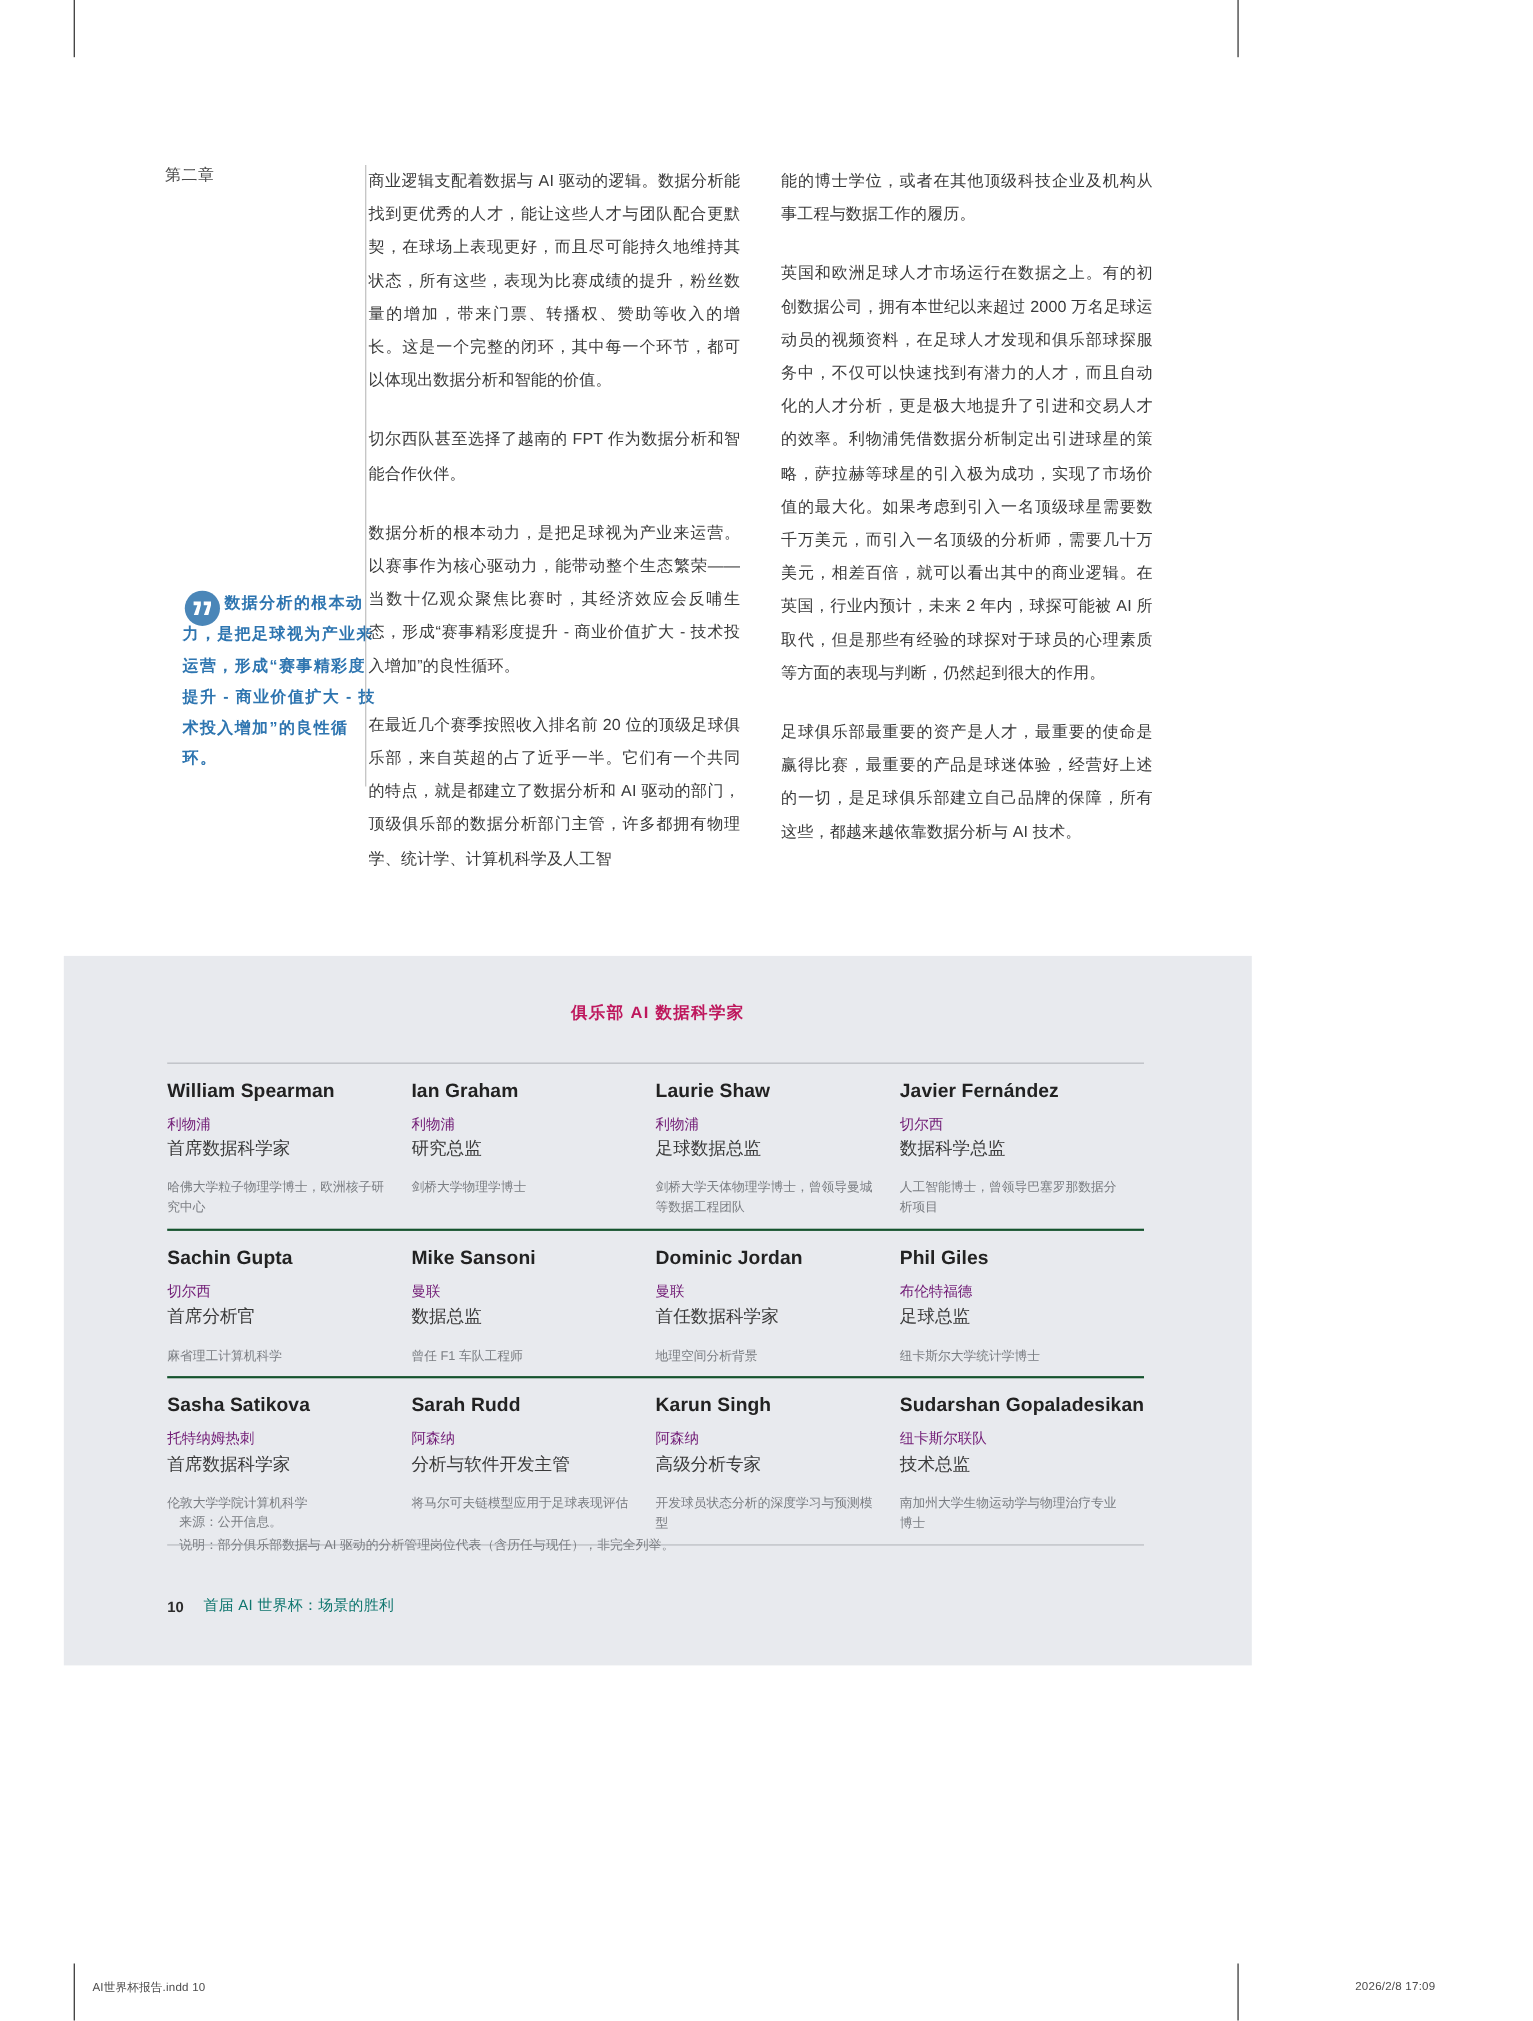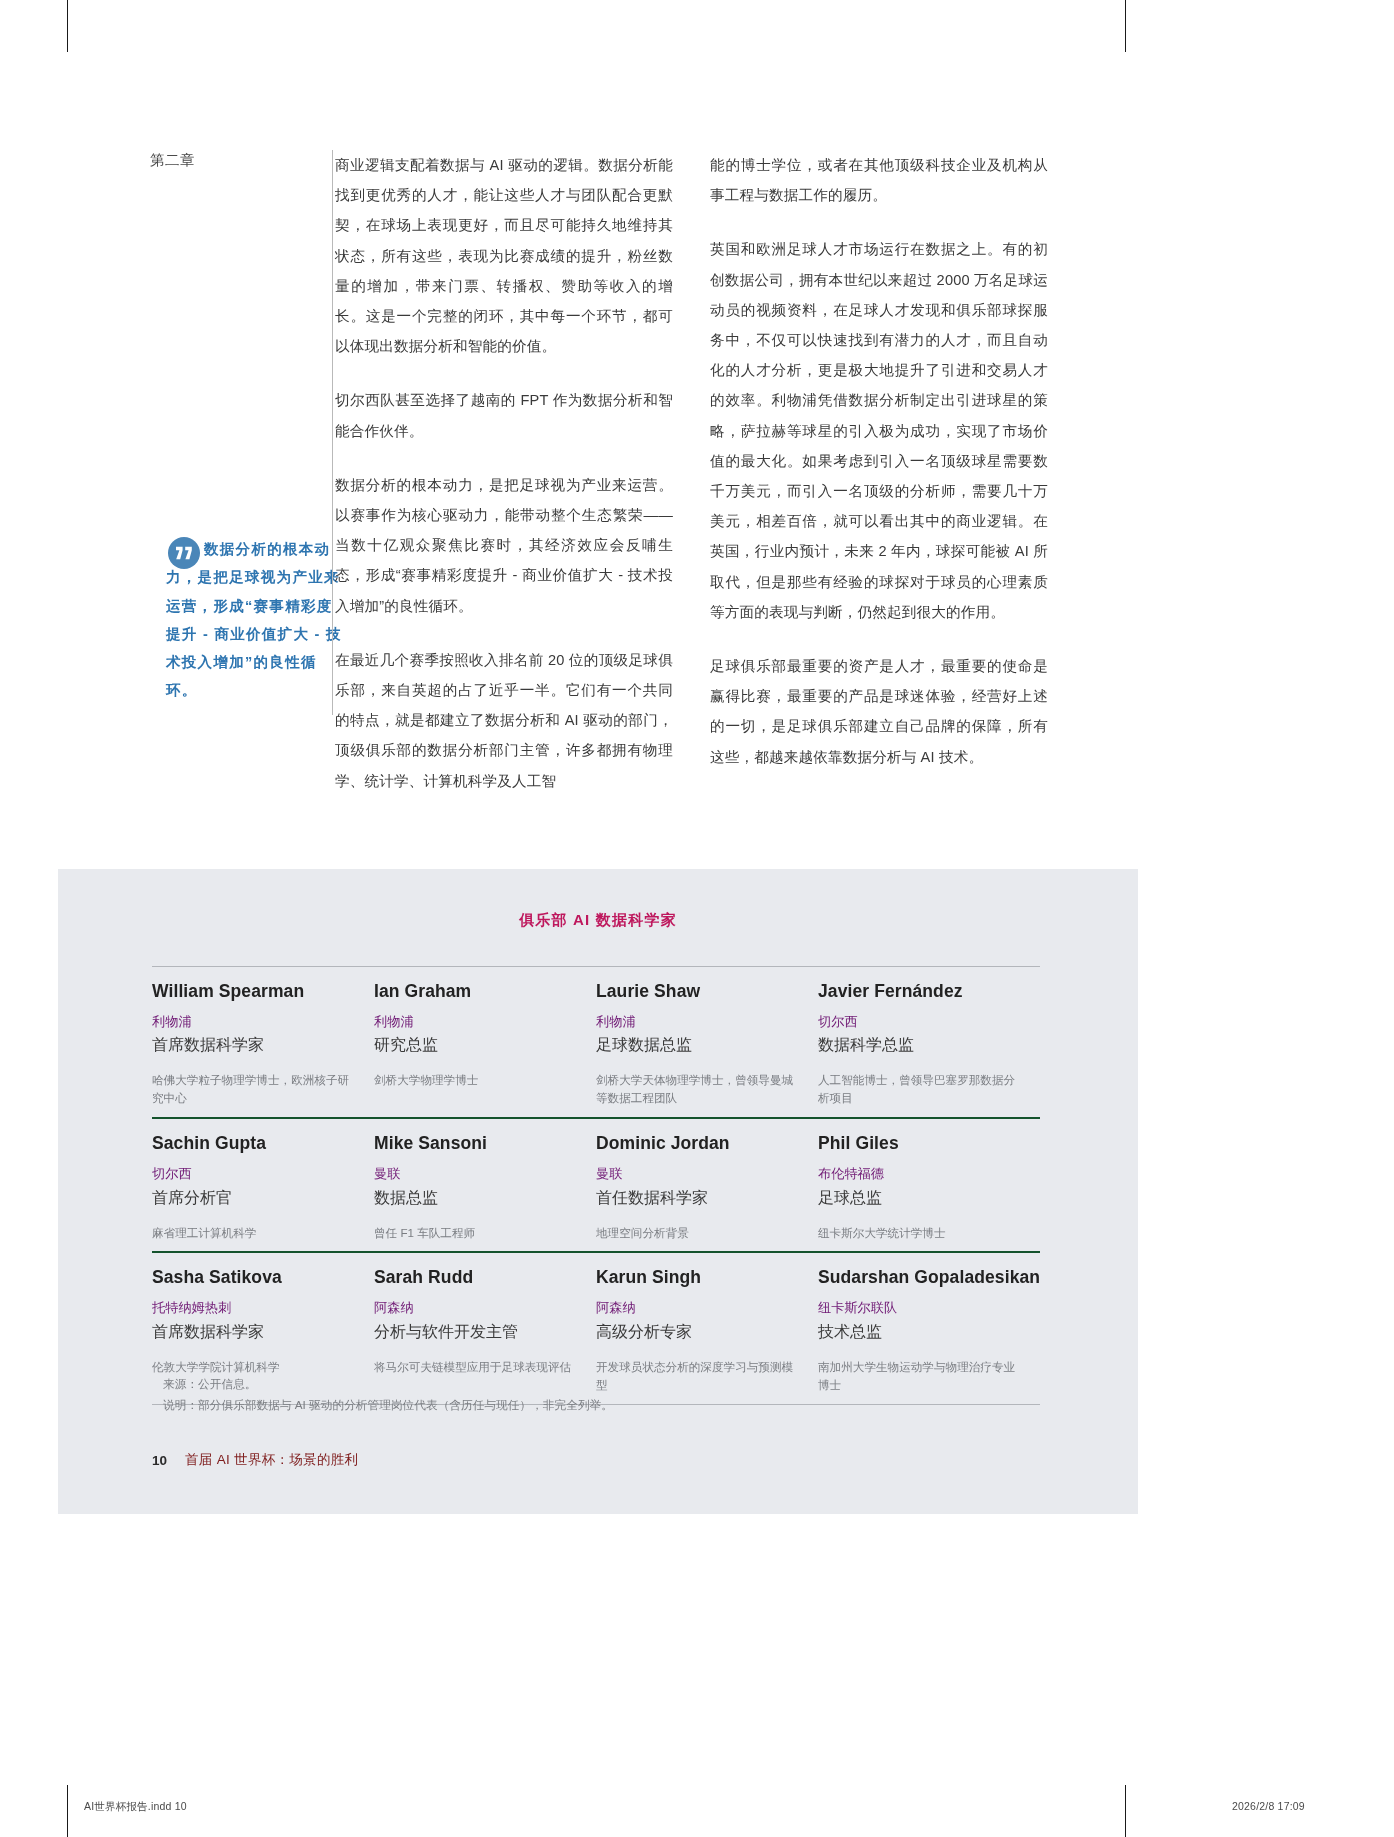--- a/index.html
+++ b/index.html
@@ -192,21 +192,21 @@
     align-items: center;
     gap: 18px;
   }
   .page-num {
     font-size: 13.5px;
     font-weight: bold;
     color: #2b2b2b;
   }
   .page-foot-title {
     font-size: 13.5px;
-    color: #7f1d1d;
+    color: #0f766e;
     letter-spacing: 0.3px;
   }
 
   
   .print-footer {
     position: absolute;
     left: 0;
     top: 1800px;
     width: 1394px;
     height: 24px;

